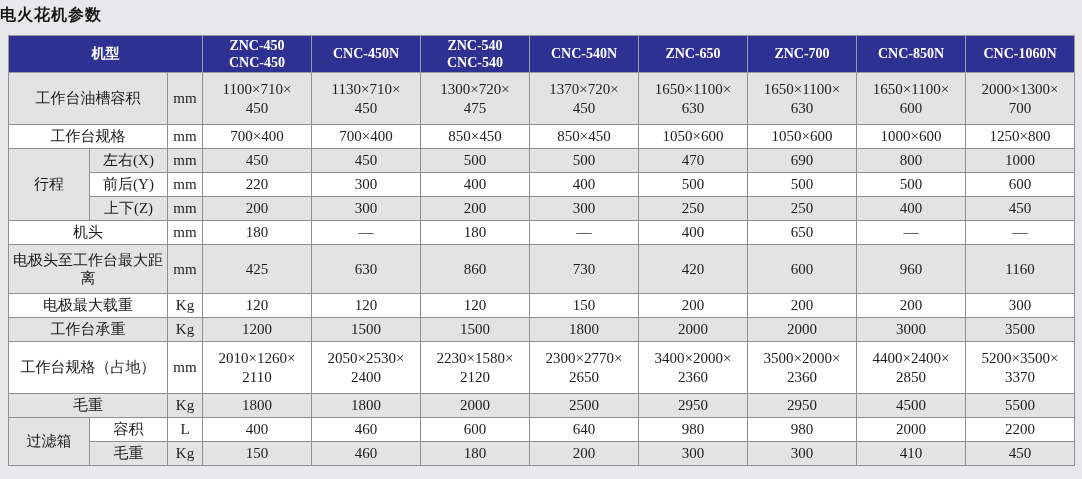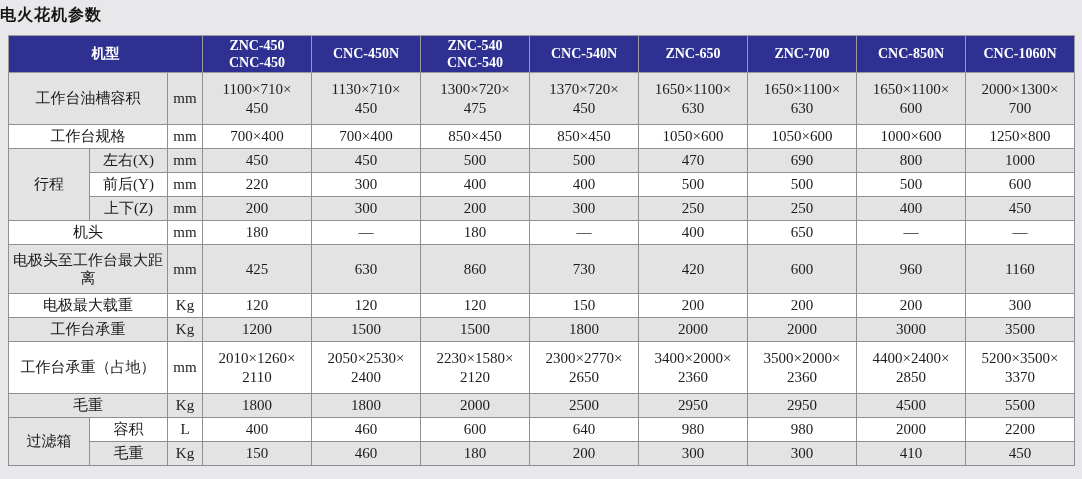--- a/index.html
+++ b/index.html
@@ -226,21 +226,21 @@
       <td>1500</td>
       <td>1500</td>
       <td>1800</td>
       <td>2000</td>
       <td>2000</td>
       <td>3000</td>
       <td>3500</td>
     </tr>
 
     <tr class="r tall">
-      <td colspan="2" class="lbl">工作台承重（占地）</td>
+      <td colspan="2" class="lbl">工作台规格（占地）</td>
       <td class="unit">mm</td>
       <td>2010×1260×
 2110</td>
       <td>2050×2530×
 2400</td>
       <td>2230×1580×
 2120</td>
       <td>2300×2770×
 2650</td>
       <td>3400×2000×

